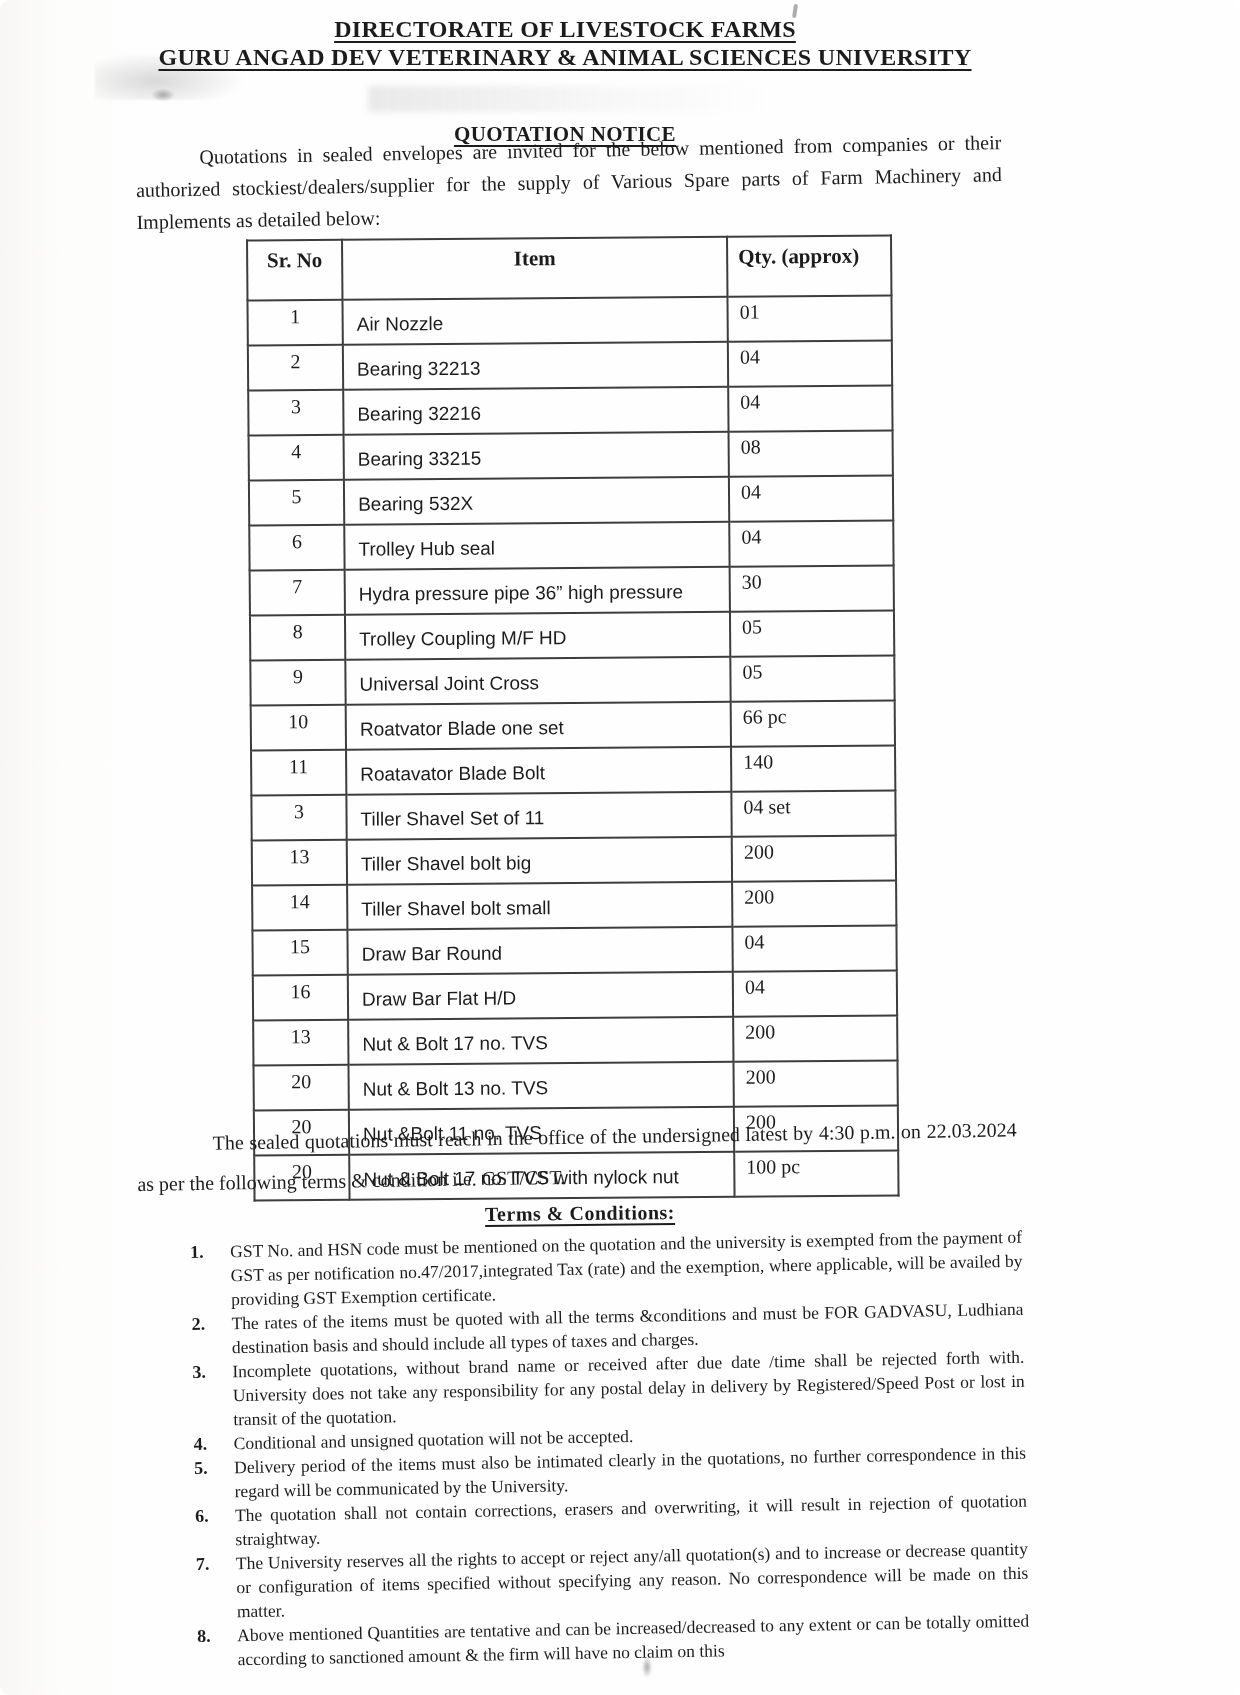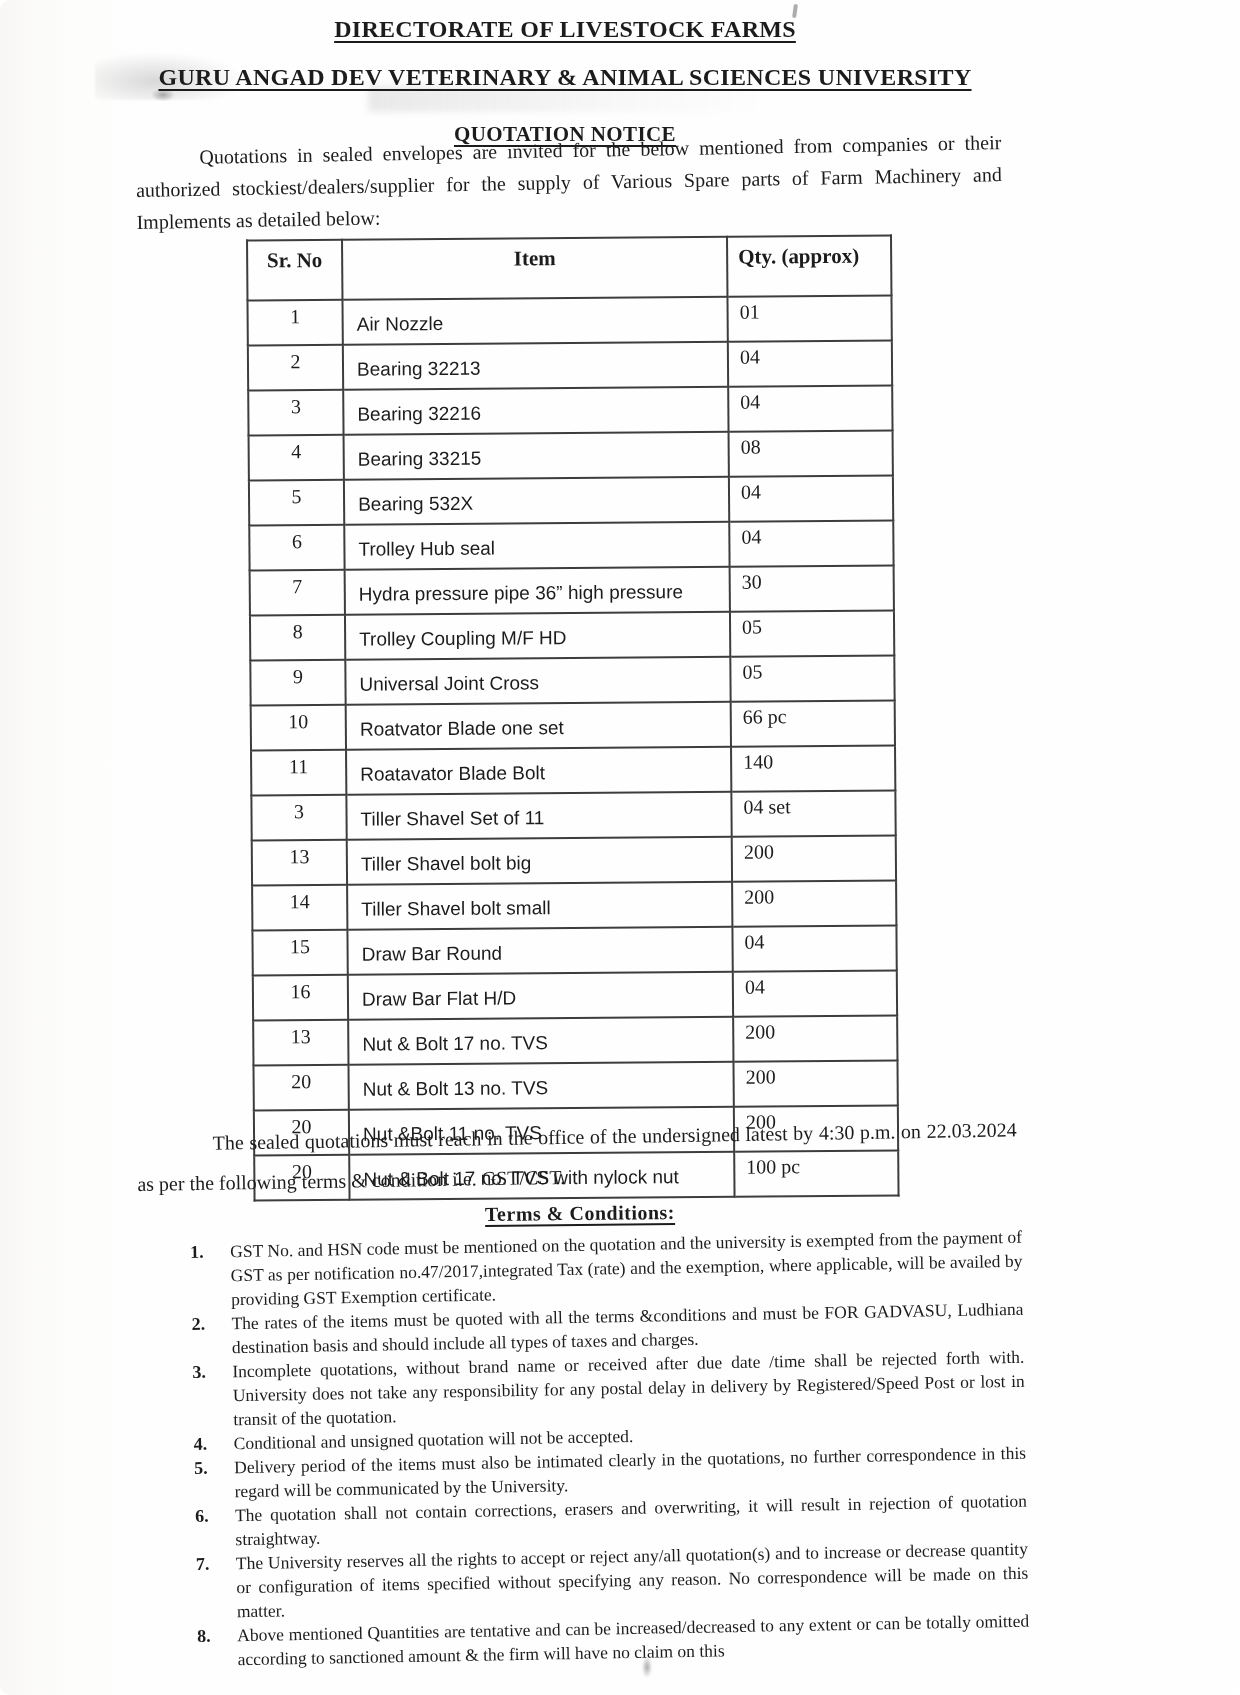--- a/index.html
+++ b/index.html
@@ -7,21 +7,21 @@
     position:relative; width:1240px; height:1695px; overflow:hidden;
     background: linear-gradient(90deg, #f8f7f5 0px, #fdfdfc 70px, #fefefe 140px, #fefefe 100%);
     font-family:"Liberation Serif", serif; color:#1c1c1c;border-radius:10px;
   }
   .u { text-decoration:underline; text-decoration-thickness:2px; text-underline-offset:4px; }
 
   
   .doc-header { position:absolute; left:0; top:0; width:1130px; text-align:center; }
   .title { font-weight:bold; font-size:24px; letter-spacing:.3px; }
   .title-1 { position:absolute; left:0; top:16px; width:1130px; }
-  .title-2 { position:absolute; left:0; top:64px; width:1130px; }
+  .title-2 { position:absolute; left:0; top:44px; width:1130px; }
   .notice  { position:absolute; left:0; top:122px; width:1130px; text-align:center;
              font-weight:bold; font-size:21px; letter-spacing:.4px; }
 
   
   .intro {
     position:absolute; left:136px; top:142px; width:866px; margin:0;
     font-size:20px; line-height:32px; text-align:justify; text-indent:64px;
     transform:rotate(-1.05deg); transform-origin:0 50%;
   }
 

